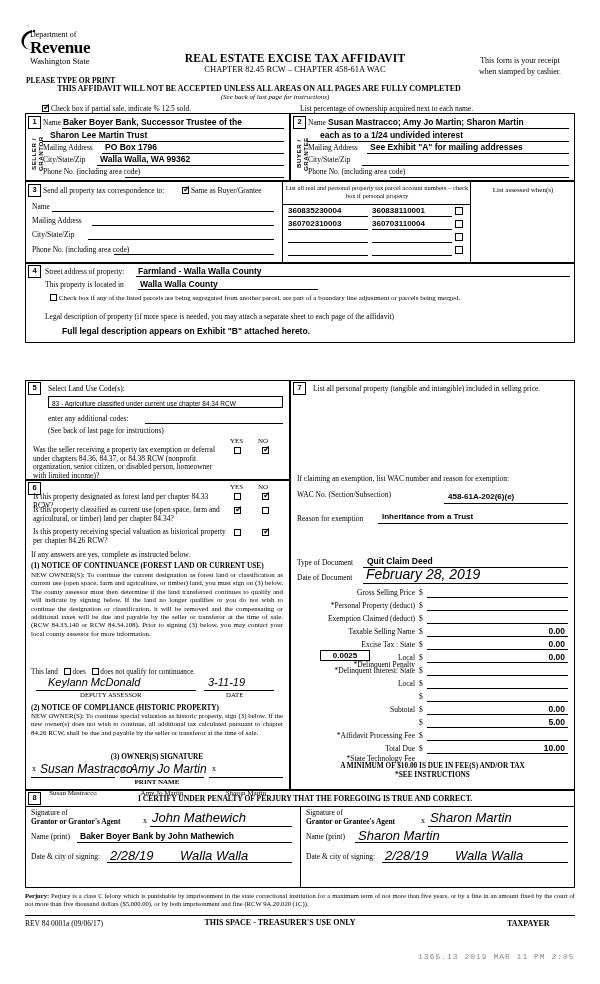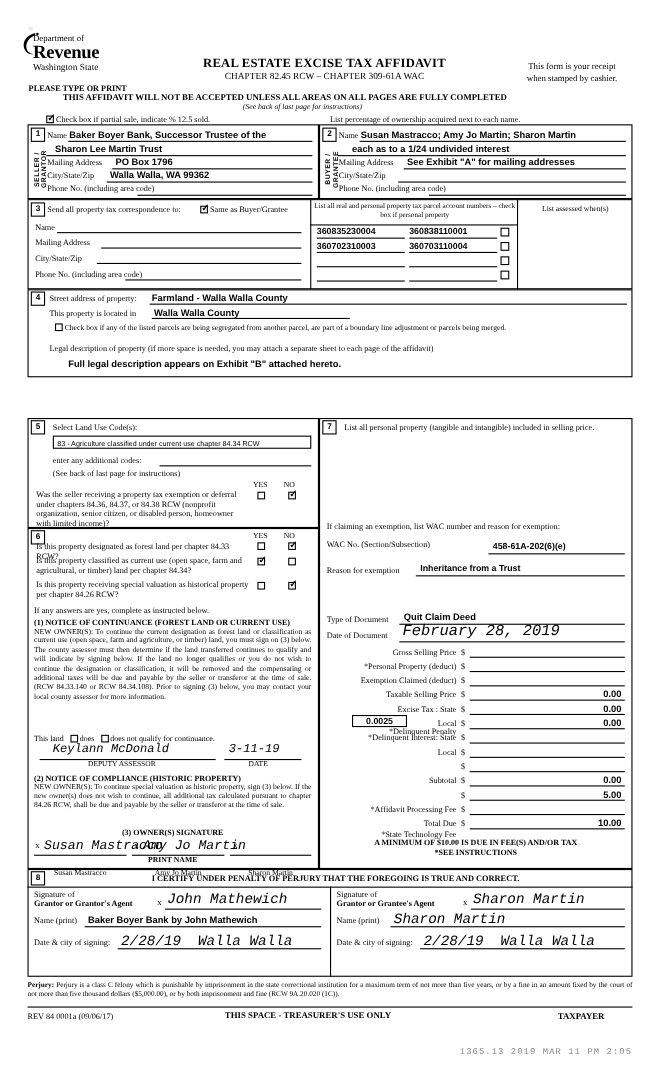--- a/index.html
+++ b/index.html
@@ -30,21 +30,21 @@
   .num{position:absolute;width:11px;height:11px;border:1px solid #000;font-size:7.5px;text-align:center;line-height:10px;background:#fff;font-weight:bold;font-family:"Liberation Sans",sans-serif;}
   .vert{position:absolute;writing-mode:vertical-rl;transform:rotate(180deg);font-size:6.2px;letter-spacing:.5px;text-align:center;font-family:"Liberation Sans",sans-serif;font-weight:bold;}
   .lbl{position:absolute;font-size:7.5px;}
   .fill{position:absolute;font-family:"Liberation Sans",sans-serif;font-size:8.5px;font-weight:bold;}
   .chk{display:inline-block;width:7px;height:7px;border:1px solid #000;box-sizing:border-box;vertical-align:-1px;position:relative;}
   .chk.on:after{content:"\2713";position:absolute;left:0px;top:-4px;font-size:9px;font-weight:bold;font-family:"Liberation Sans",sans-serif;}
   .smallbox{display:inline-block;width:8px;height:8px;border:1px solid #000;box-sizing:border-box;}
   .ln{position:absolute;border-bottom:1px solid #000;height:0;}
   .hline{position:absolute;border-top:1px solid #000;height:0;}
   .vline{position:absolute;border-left:1px solid #000;width:0;}
-  .sig{font-family:Liberation Mono, monospace;font-style:italic;font-size:12px;}
+  .sig{font-family:Liberation Sans, sans-serif;font-style:italic;font-size:12px;}
   .tiny{font-size:6.5px;}
   .bold{font-weight:bold;}
   .center{text-align:center;}
   .right{text-align:right;}
   .usecodebox{position:absolute;border:1px solid #000;box-sizing:border-box;background:#fff;}
   .stamp{position:absolute;font-family:"Liberation Mono",monospace;font-size:8px;color:#888;letter-spacing:1px;}
   .smudge{position:absolute;border-radius:50%;background:#d8d8d8;}
 </style>
 </head>
 <body>
@@ -60,21 +60,21 @@
   <div class="logo">
     <div class="dept">Department of</div>
     <div class="rev">Revenue</div>
     <div class="wa">Washington State</div>
   </div>
 
   <div class="typeprint" style="top:76px;">PLEASE TYPE OR PRINT</div>
 
   <div class="title">
     <div class="t1">REAL ESTATE EXCISE TAX AFFIDAVIT</div>
-    <div class="t2">CHAPTER 82.45 RCW – CHAPTER 309-61A WAC</div>
+    <div class="t2">CHAPTER 82.45 RCW – CHAPTER 458-61A WAC</div>
   </div>
 
   <div class="receipt">
     <div>This form is your receipt</div>
     <div>when stamped by cashier.</div>
   </div>
 
   <div class="notaccept">THIS AFFIDAVIT WILL NOT BE ACCEPTED UNLESS ALL AREAS ON ALL PAGES ARE FULLY COMPLETED</div>
   <div class="seebackline">(See back of last page for instructions)</div>
 
@@ -272,21 +272,21 @@
   <div class="lbl right" style="left:297px;top:601px;width:118px;">*Personal Property (deduct)</div>
   <div class="lbl" style="left:419px;top:601px;">$</div>
   <div class="fill right" style="left:430px;top:600px;width:135px;"></div>
   <div class="ln" style="left:427px;top:610px;width:141px;"></div>
 
   <div class="lbl right" style="left:297px;top:614px;width:118px;">Exemption Claimed (deduct)</div>
   <div class="lbl" style="left:419px;top:614px;">$</div>
   <div class="fill right" style="left:430px;top:613px;width:135px;"></div>
   <div class="ln" style="left:427px;top:623px;width:141px;"></div>
 
-  <div class="lbl right" style="left:297px;top:627px;width:118px;">Taxable Selling Price</div>
+  <div class="lbl right" style="left:297px;top:627px;width:118px;">Taxable Selling Name</div>
   <div class="lbl" style="left:419px;top:627px;">$</div>
   <div class="fill right" style="left:430px;top:626px;width:135px;">0.00</div>
   <div class="ln" style="left:427px;top:636px;width:141px;"></div>
 
   <div class="lbl right" style="left:297px;top:640px;width:118px;">Excise Tax : State</div>
   <div class="lbl" style="left:419px;top:640px;">$</div>
   <div class="fill right" style="left:430px;top:639px;width:135px;">0.00</div>
   <div class="ln" style="left:427px;top:649px;width:141px;"></div>
 
   <div class="box" style="left:320px;top:650px;width:50px;height:11px;"></div>

